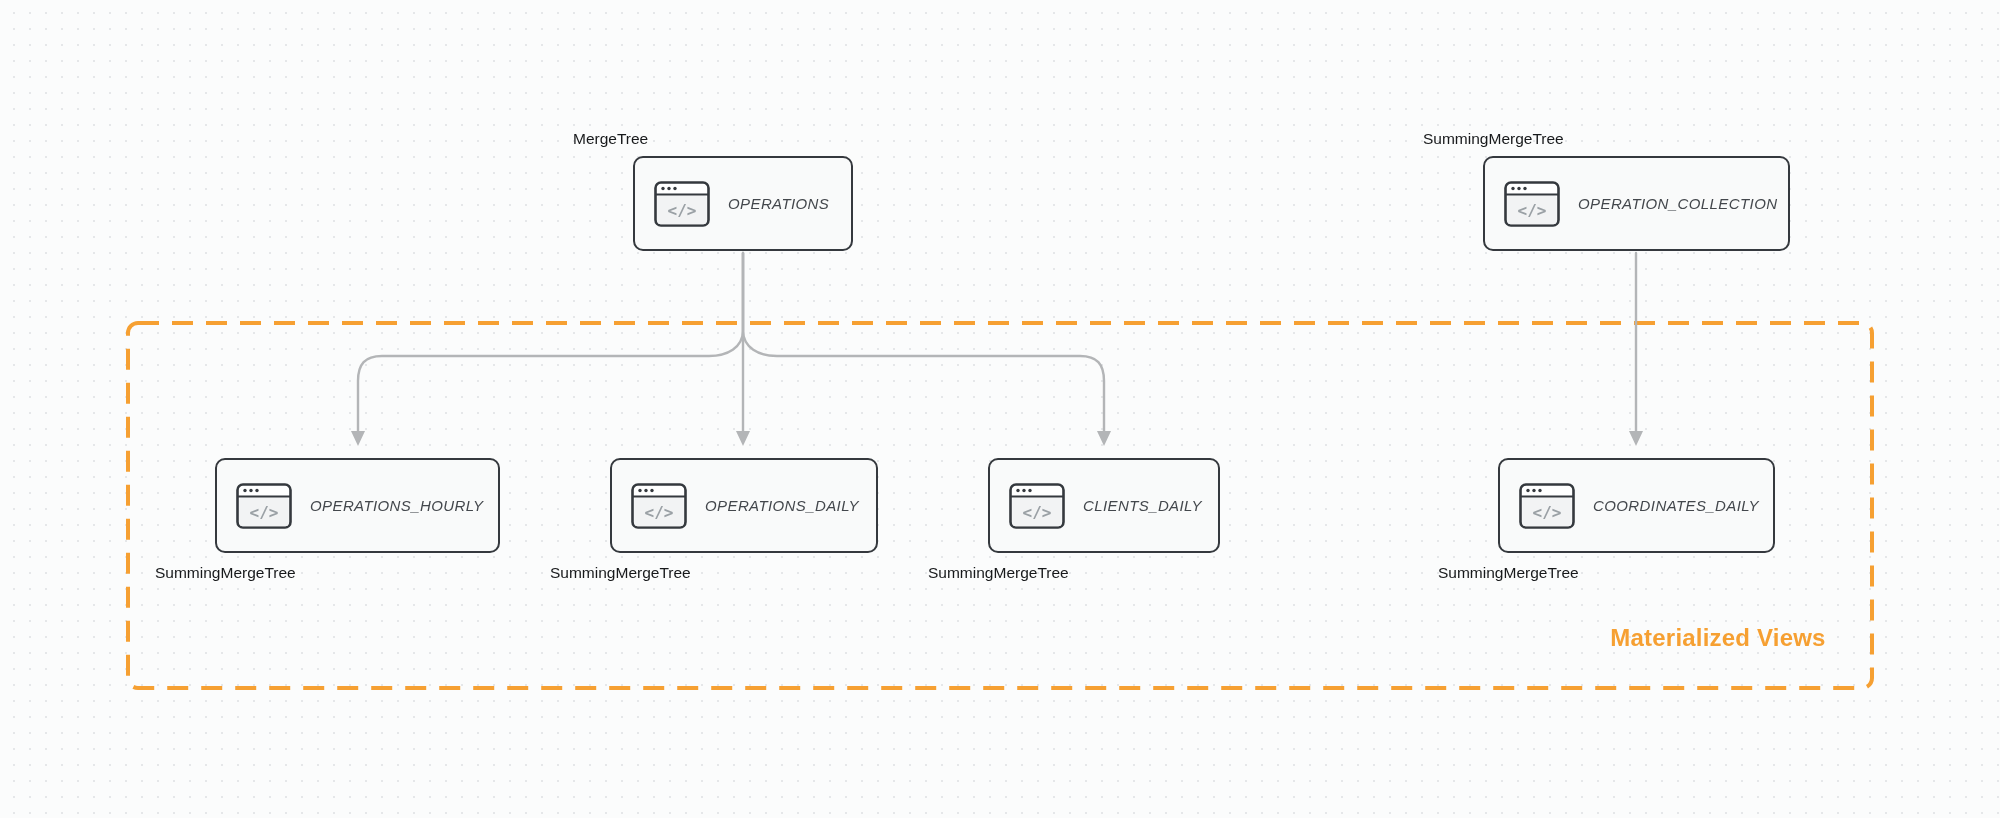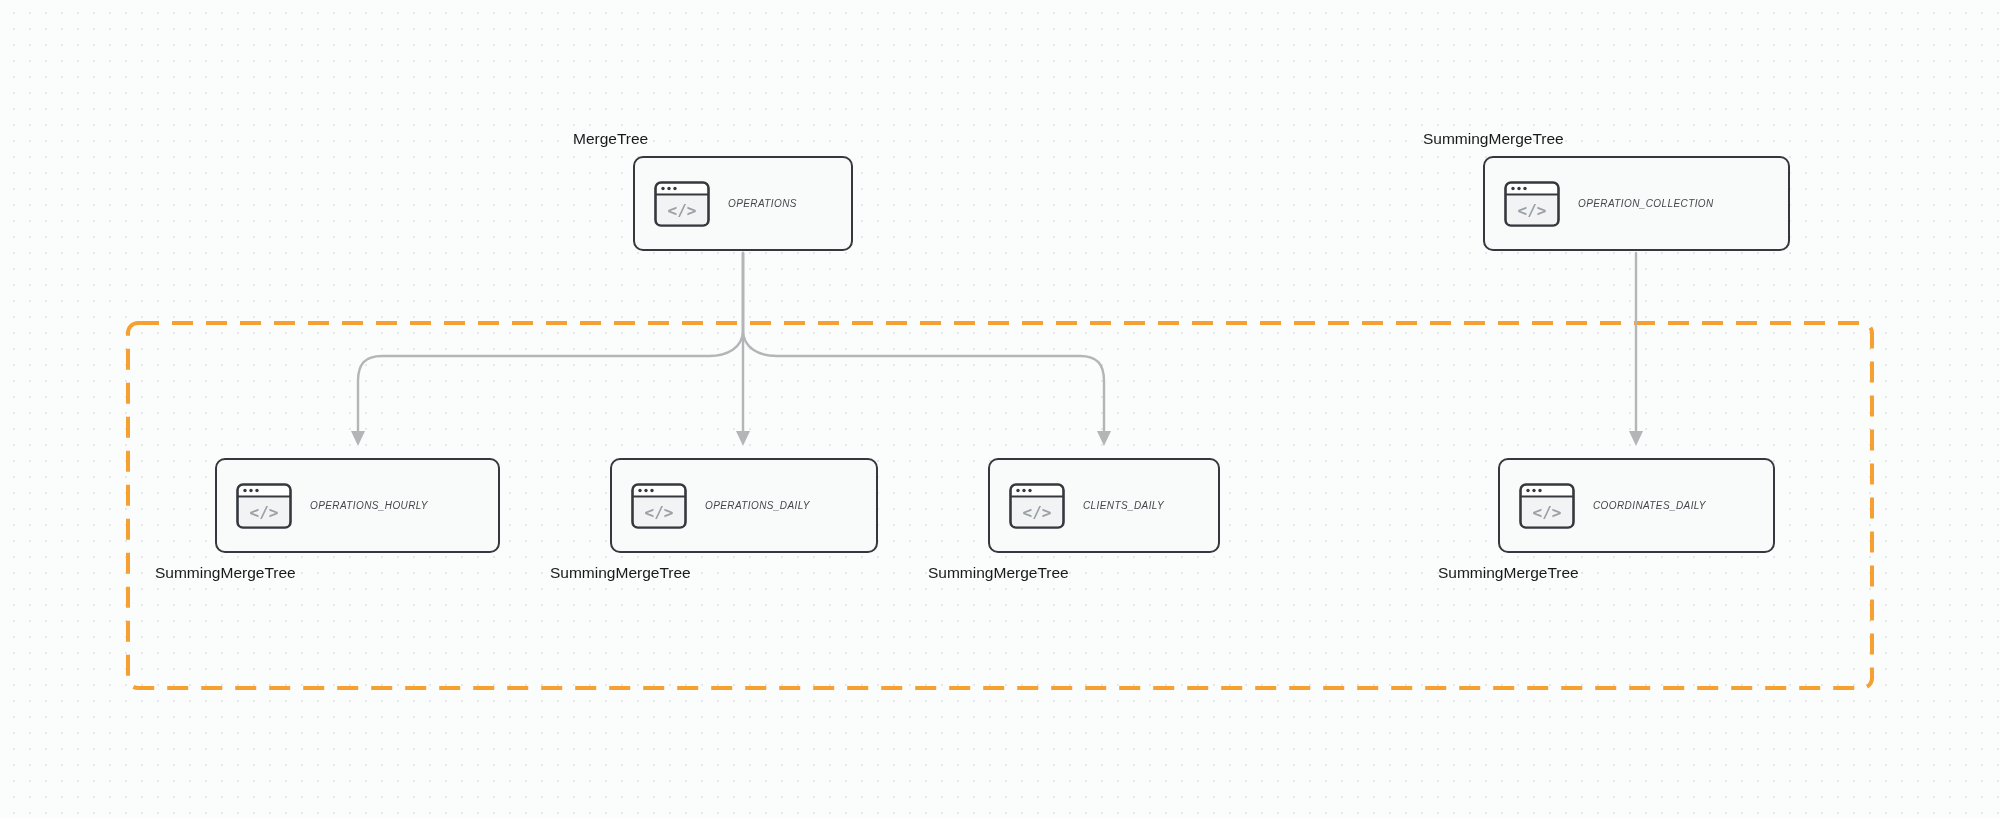--- a/index.html
+++ b/index.html
@@ -20,21 +20,21 @@
   .node { position: absolute; }
   .node-box {
     display: flex; align-items: center; gap: 18px;
     box-sizing: border-box; width: 100%; height: 95px;
     padding: 0 19px;
     background: #f9fafa;
     border: 2.5px solid #35393e;
     border-radius: 10px;
   }
   .node-label {
-    font-style: italic; font-size: 10px; letter-spacing: 0.4px;
+    font-style: italic; font-size: 15px; letter-spacing: 0.4px;
     color: #43474c; white-space: nowrap;
   }
   .engine-label {
     position: absolute; left: -60px; right: -60px; text-align: left;
     font-size: 15.5px; color: #17191b; white-space: nowrap;
   }
   .engine-top    { bottom: calc(100% + 8px); }
   .engine-bottom { top:    calc(100% + 11px); }
   .group-label {
     position: absolute; left: 1588px; top: 624px; width: 260px;
@@ -67,20 +67,21 @@
       <path d="M1636,253 V432"></path>
     </g>
     <g fill="#b3b5b7">
       <polygon points="351,431 365,431 358,446"></polygon>
       <polygon points="736,431 750,431 743,446"></polygon>
       <polygon points="1097,431 1111,431 1104,446"></polygon>
       <polygon points="1629,431 1643,431 1636,446"></polygon>
     </g>
   </svg>
 
+  <div class="group-label">Materialized Views</div>
 
   <div class="node" id="node-operations">
     <div class="engine-label engine-top">MergeTree</div>
     <div class="node-box">
       <svg class="win-icon" width="56" height="46" viewBox="0 0 56 46">
         <rect x="1.5" y="1.5" width="53" height="43" rx="5.5" fill="#ffffff" stroke="#35393e" stroke-width="2.6"></rect>
         <rect x="3.2" y="14.6" width="49.6" height="28.6" rx="3.5" fill="#f2f3f4"></rect>
         <line x1="2" y1="13.5" x2="54" y2="13.5" stroke="#35393e" stroke-width="2.2"></line>
         <circle cx="9" cy="7.5" r="1.7" fill="#35393e"></circle>
           <circle cx="15" cy="7.5" r="1.7" fill="#35393e"></circle>

